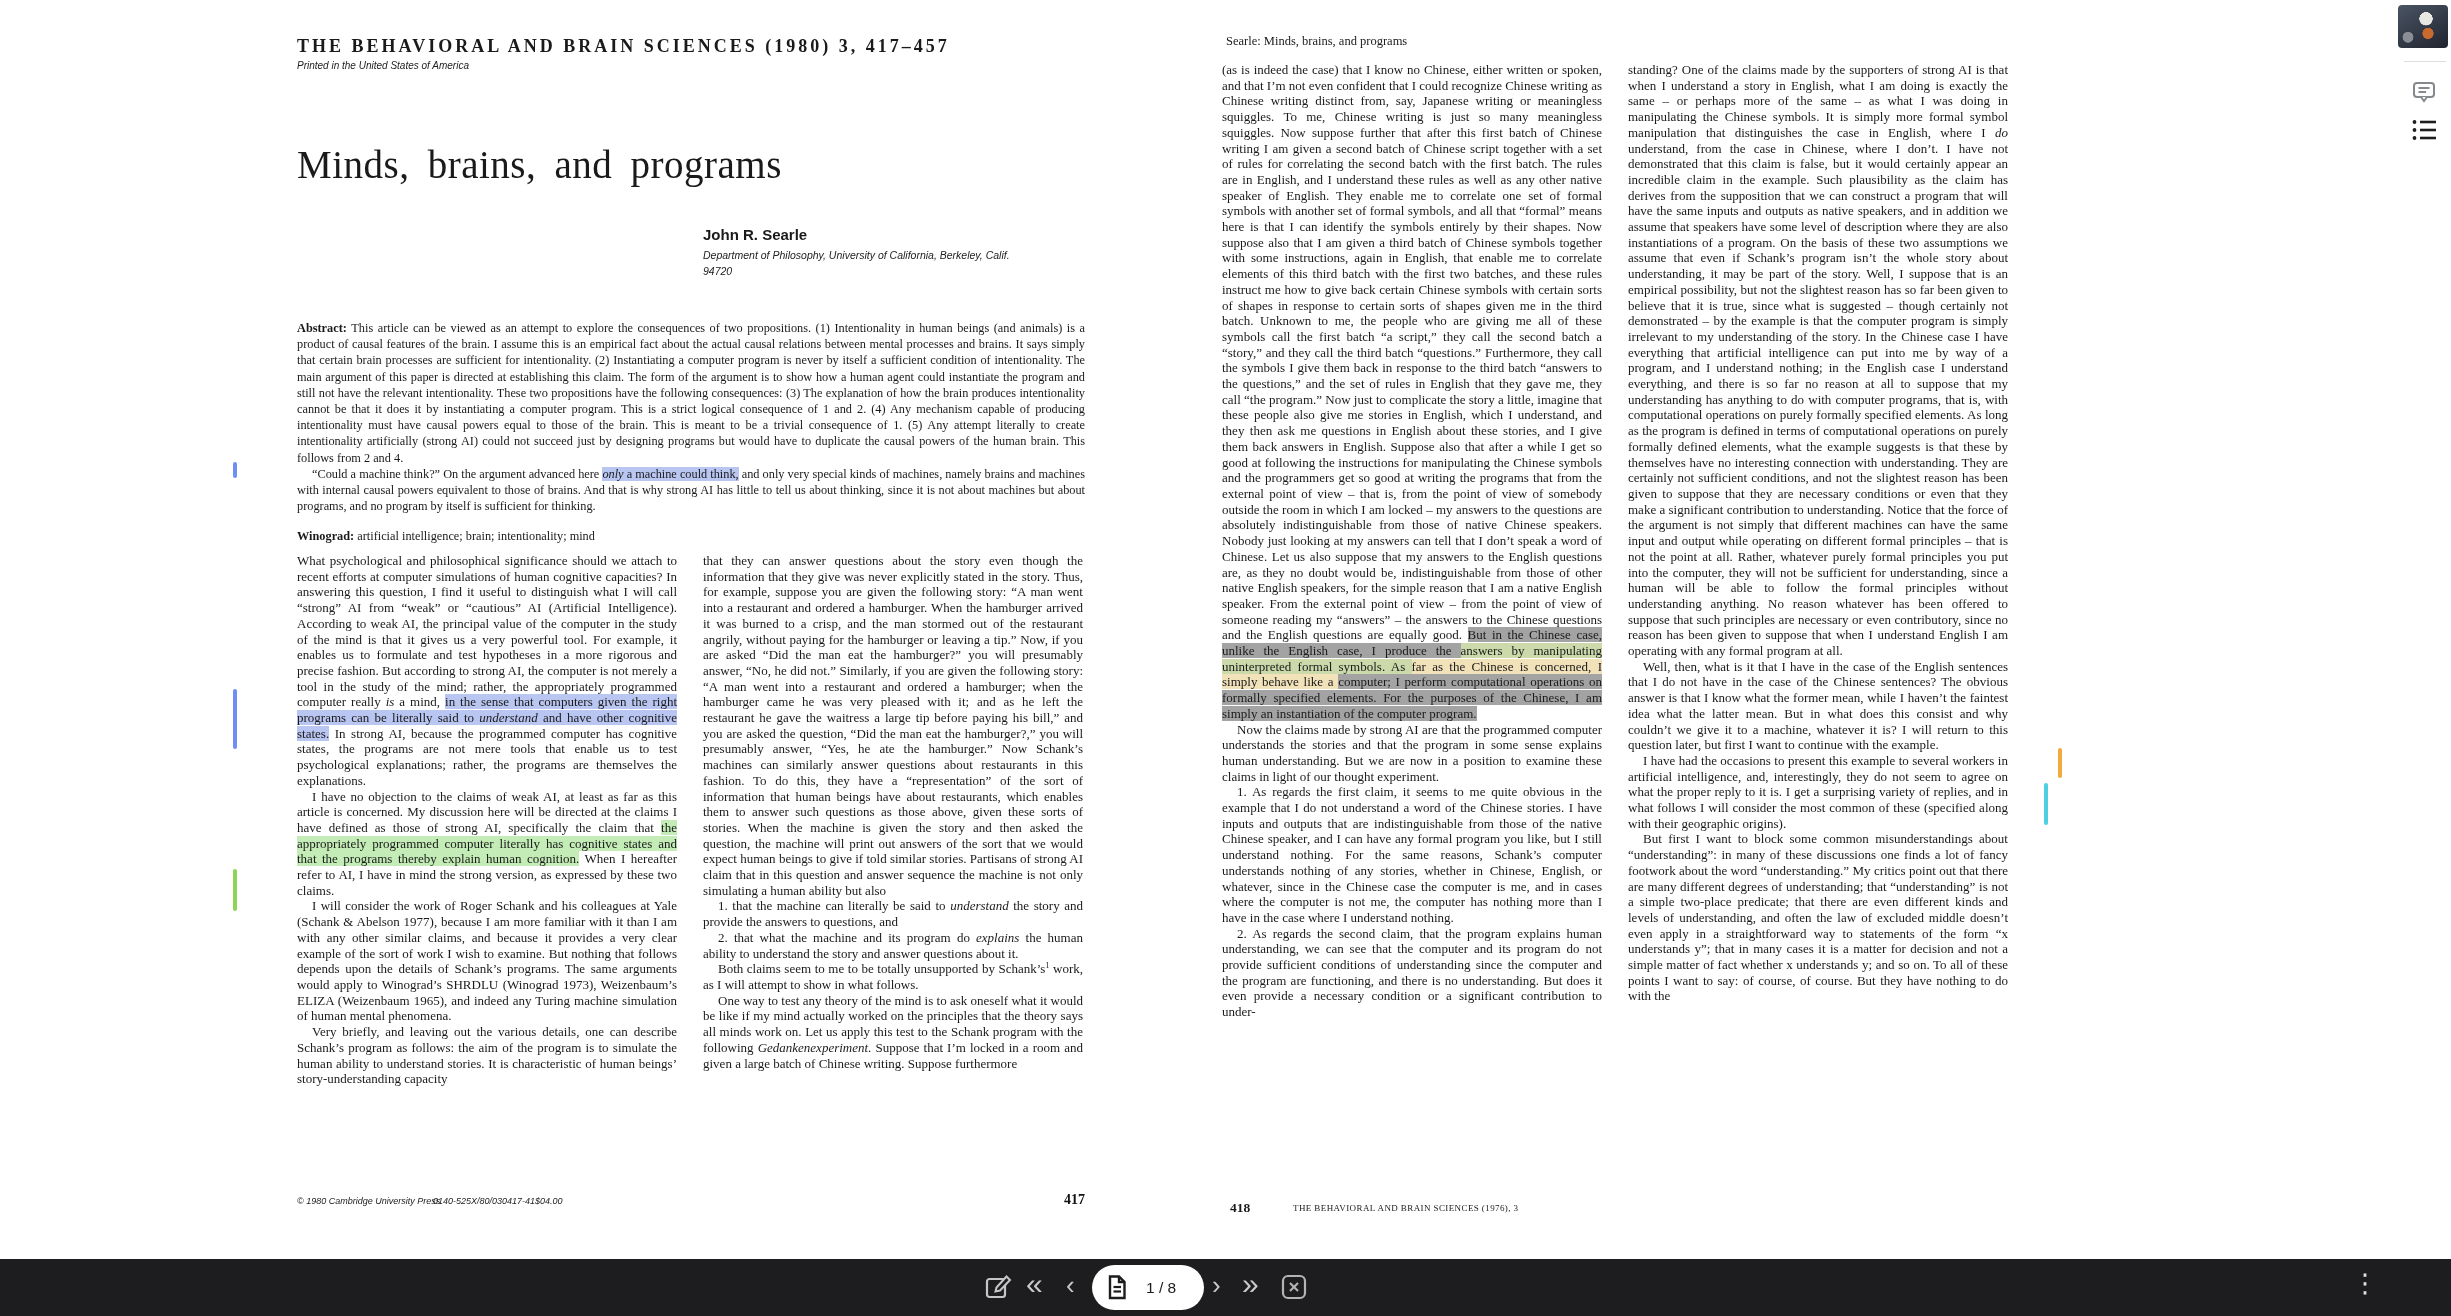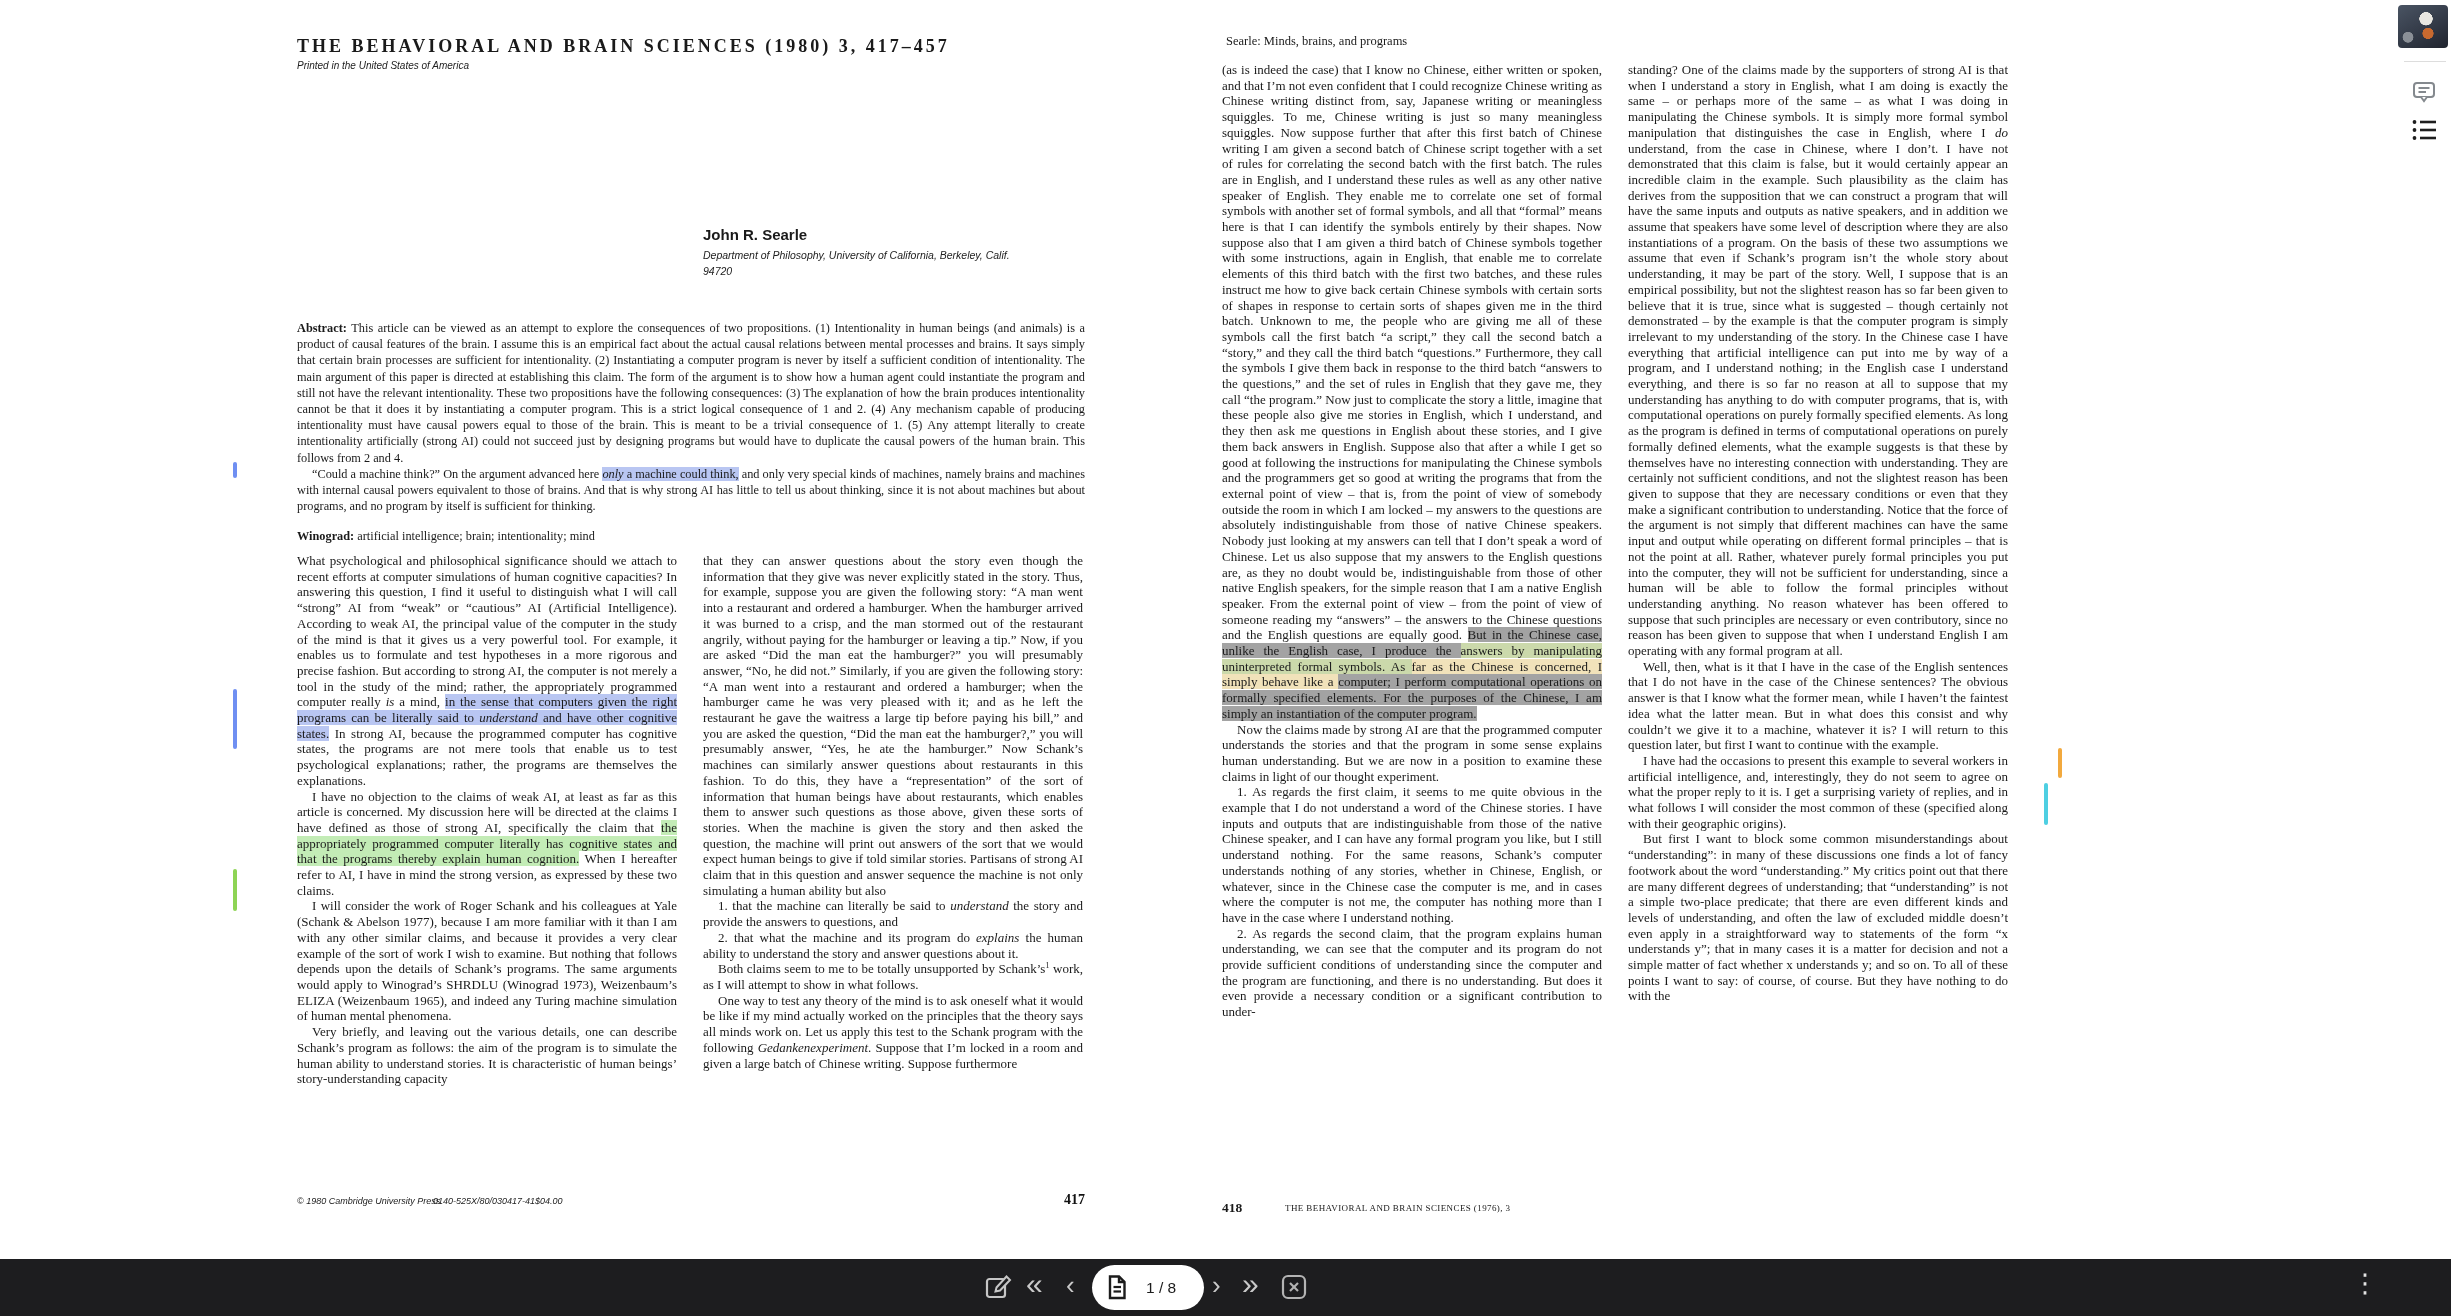--- a/index.html
+++ b/index.html
@@ -37,21 +37,21 @@
   .hl-green{background:#c3ecb6;}
   .hl-cyan{background:#a3a3a3;}
   .hl-tan{background:#f1e2ba;}
   .hl-olive{background:#cbd9ab;}
 
   .lfoot{position:absolute;left:0;top:1196px;width:788px;font-family:"Liberation Sans",sans-serif;font-style:italic;font-size:9px;color:#222;}
   .lfoot .issn{position:absolute;left:136px;top:0;}
   .lfoot .pnum{position:absolute;right:0;top:-4px;font-family:"Liberation Serif",serif;font-style:normal;font-weight:bold;font-size:14px;color:#111;}
 
   .rheader{position:absolute;left:4px;top:34px;font-size:12.5px;}
-  .rfoot{position:absolute;left:0;top:1200px;width:786px;font-size:9.5px;}
+  .rfoot{position:absolute;left:8px;top:1200px;width:786px;font-size:9.5px;}
   .rfoot .pnum{font-weight:bold;font-size:13.5px;}
   .rfoot .runfoot{position:absolute;left:63px;top:3px;letter-spacing:.4px;font-size:9px;}
 
   
   .tick{position:absolute;width:4px;border-radius:2px;}
   .tick-q{left:233px;top:462px;height:16px;}
   .tick-b{left:233px;top:689px;height:60px;}
   .tick-g{left:233px;top:869px;height:42px;}
   .tick-o{left:2058px;top:748px;height:30px;}
   .tick-c{left:2044px;top:783px;height:42px;}
@@ -83,20 +83,21 @@
   .tb-more{left:2352px;top:9px;font-size:26px;color:#e2e2e2;}
 </style>
 </head>
 <body>
 
 <div class="canvas">
 
   <section class="page page-left">
     <div class="jheader">THE BEHAVIORAL AND BRAIN SCIENCES (1980) 3, 417–457</div>
     <div class="printed">Printed in the United States of America</div>
+    <h1 class="title">Minds, brains, and programs</h1>
     <div class="author">John R. Searle</div>
     <div class="affil1">Department of Philosophy, University of California, Berkeley, Calif.</div>
     <div class="affil2">94720</div>
 
     <div class="absblock">
       <p class="abs"><span class="b">Abstract: </span><span>This article can be viewed as an attempt to explore the consequences of two propositions. (1) Intentionality in human beings (and animals) is a product of causal features of the brain. I assume this is an empirical fact about the actual causal relations between mental processes and brains. It says simply that certain brain processes are sufficient for intentionality. (2) Instantiating a computer program is never by itself a sufficient condition of intentionality. The main argument of this paper is directed at establishing this claim. The form of the argument is to show how a human agent could instantiate the program and still not have the relevant intentionality. These two propositions have the following consequences: (3) The explanation of how the brain produces intentionality cannot be that it does it by instantiating a computer program. This is a strict logical consequence of 1 and 2. (4) Any mechanism capable of producing intentionality must have causal powers equal to those of the brain. This is meant to be a trivial consequence of 1. (5) Any attempt literally to create intentionality artificially (strong AI) could not succeed just by designing programs but would have to duplicate the causal powers of the human brain. This follows from 2 and 4.</span></p>
       <p class="abs indent"><span>“Could a machine think?” On the argument advanced here </span><span class="em hl-blue">only</span><span class="hl-blue"> a machine could think,</span><span> and only very special kinds of machines, namely brains and machines with internal causal powers equivalent to those of brains. And that is why strong AI has little to tell us about thinking, since it is not about machines but about programs, and no program by itself is sufficient for thinking.</span></p>
       <p class="abs kw"><span class="b">Winograd: </span><span>artificial intelligence; brain; intentionality; mind</span></p>
     </div>
 

